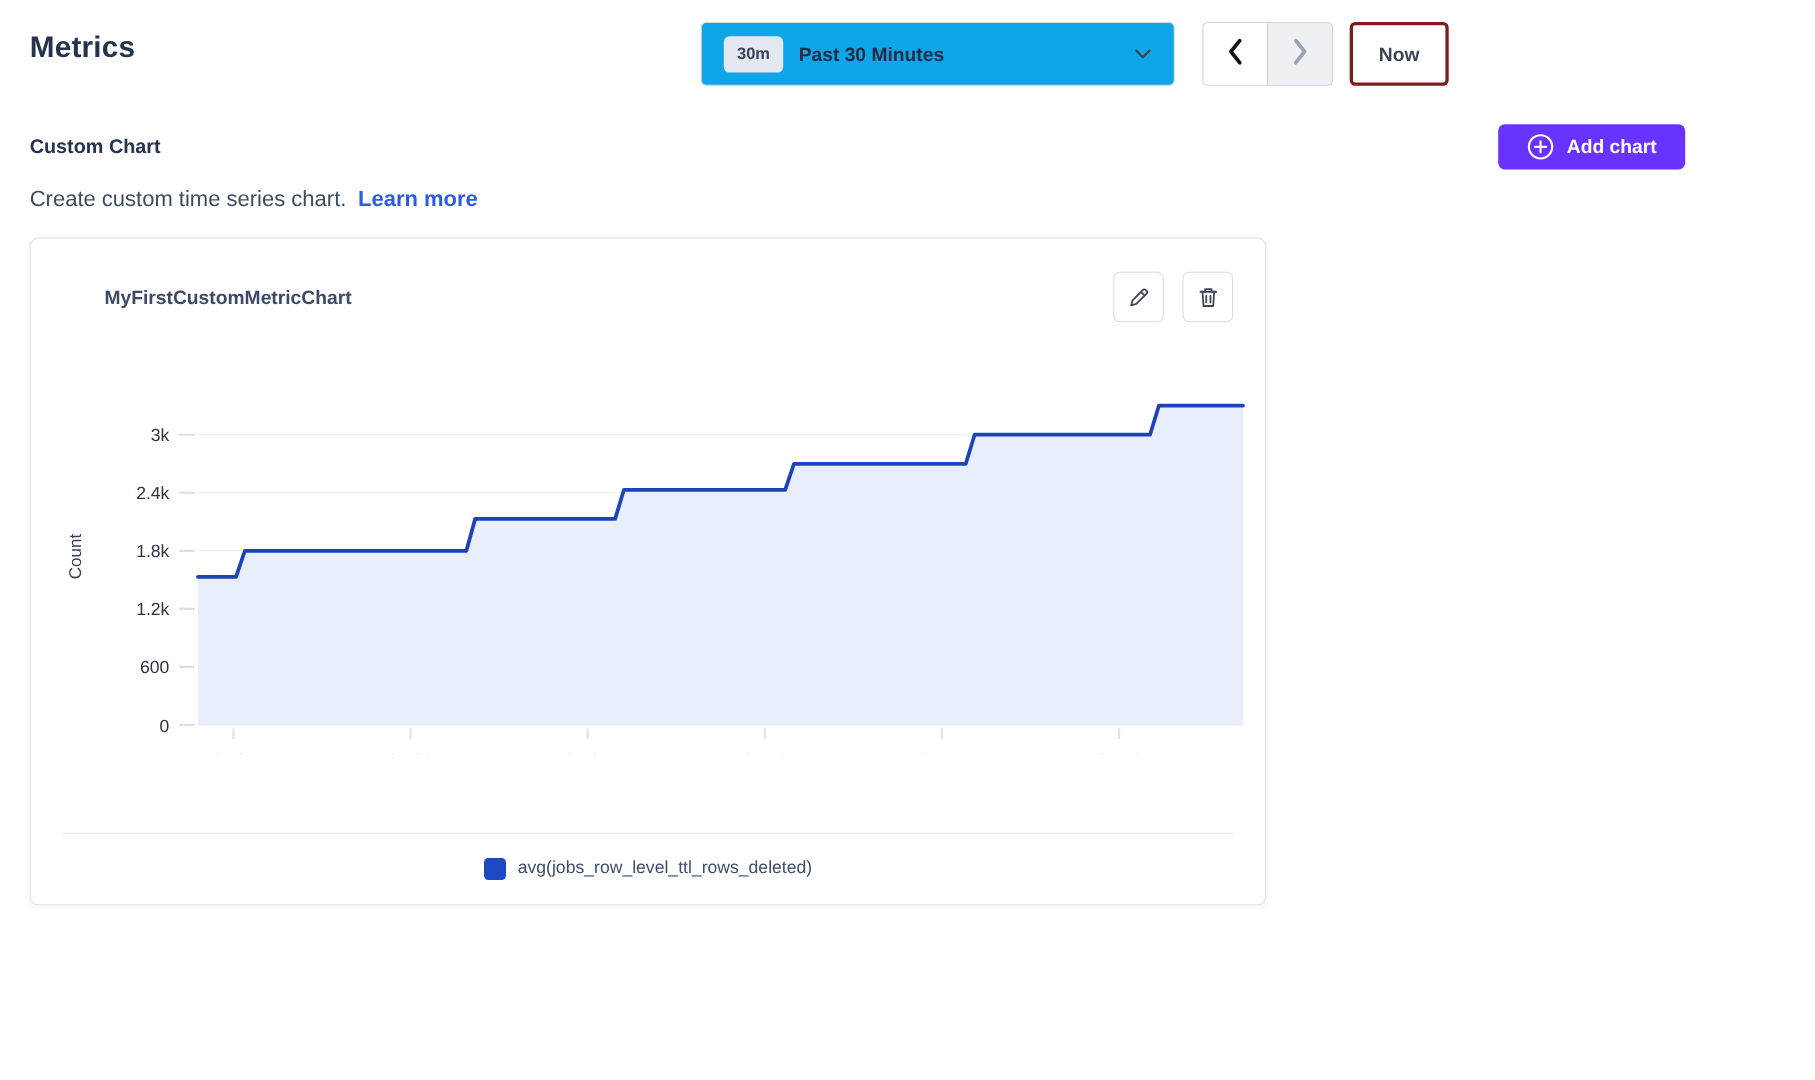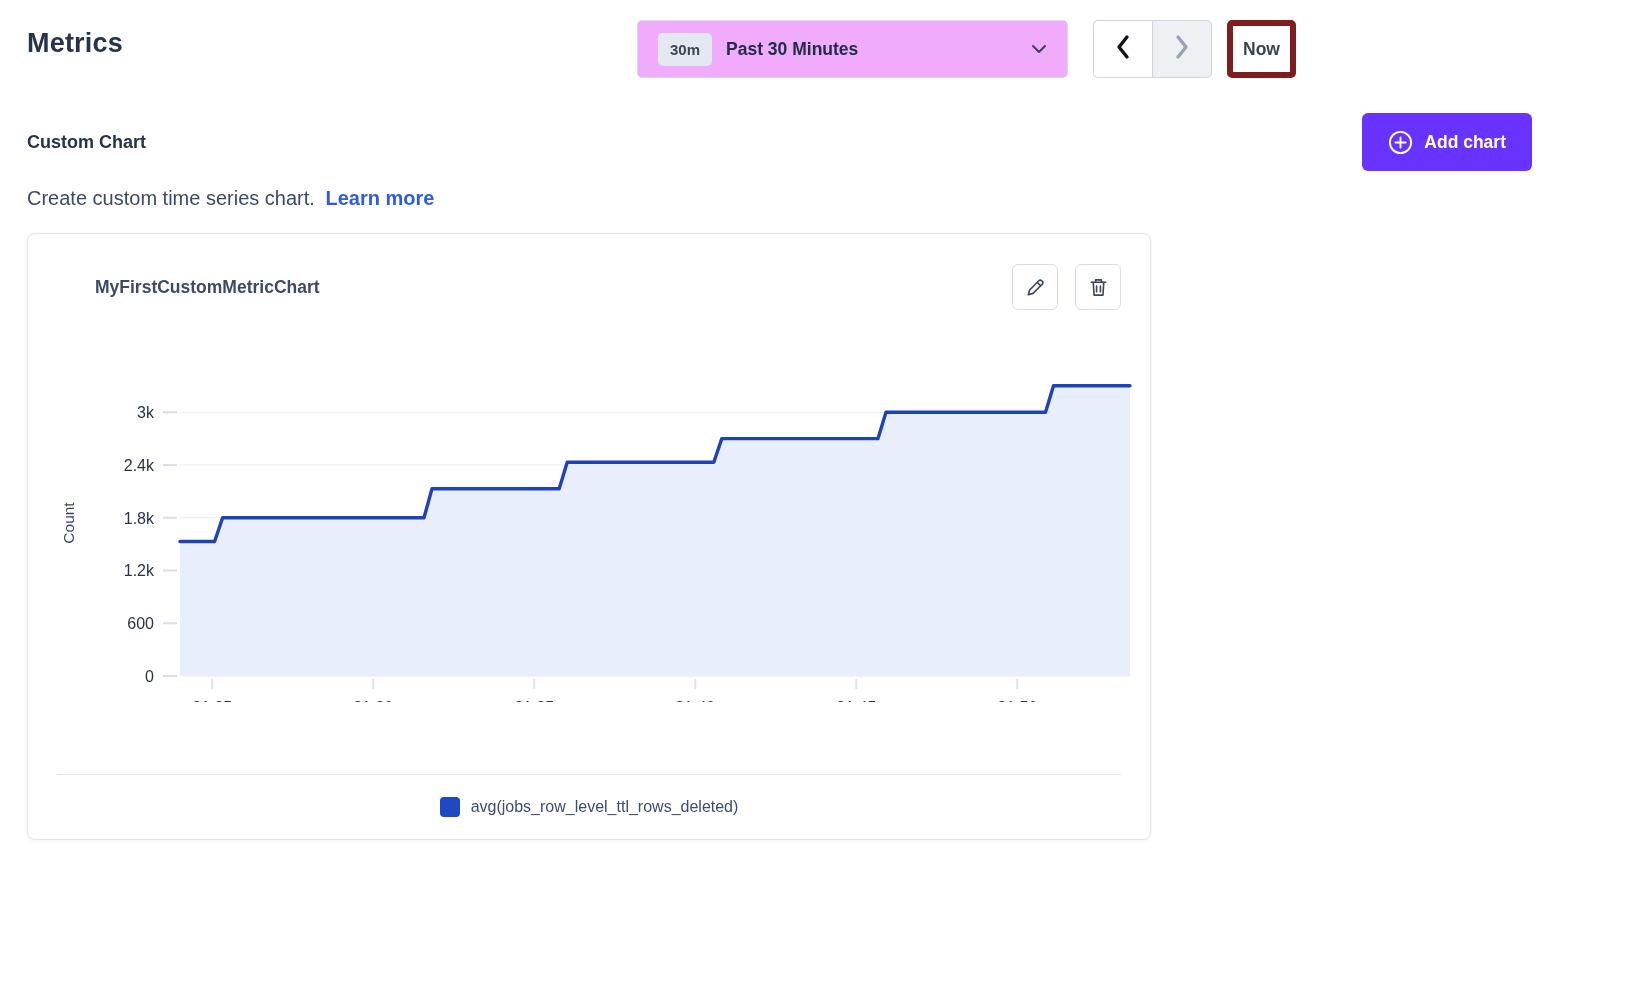--- a/index.html
+++ b/index.html
@@ -12,40 +12,40 @@
   .page { padding:0 118px 0 27px; position:relative; }
 
   
   .header { position:relative; height:80px; }
   .app-title {
     position:absolute; left:0; top:28px;
     font-size:27px; font-weight:700; color:#26334d; letter-spacing:.2px;
   }
   .time-select {
     position:absolute; left:610px; top:20px; width:431px; height:58px;
-    background:#f0abfc; border:1px solid #d4dae6; border-radius:5px;
+    background:#0ea5e9; border:1px solid #d4dae6; border-radius:5px;
     display:flex; align-items:center; padding:0 20px; cursor:pointer;
   }
   .time-badge {
     background:#e4e8f1; color:#3a4357; border-radius:5px;
     font-size:15px; font-weight:700; padding:8px 12px; margin-right:14px;
   }
   .time-label { font-size:17.5px; font-weight:600; color:#222c42; flex:1; }
   .caret { margin-left:auto; display:flex; align-items:center; }
   .nav-arrows { position:absolute; left:1066px; top:20px; display:flex; }
   .arrow-btn {
     width:60px; height:58px; background:#fff; border:1px solid #cfd5e3;
     display:flex; align-items:center; justify-content:center; cursor:pointer;
   }
   .arrow-btn.prev { border-radius:5px 0 0 5px; }
   .arrow-btn.next { border-radius:0 5px 5px 0; margin-left:-1px; }
   .arrow-btn.disabled { background:#eef0f4; cursor:default; }
   .now-btn {
-    position:absolute; left:1200px; top:20px; width:69px; height:58px;
-    background:#fff; border:6px solid #7f1d1d; border-radius:5px;
+    position:absolute; left:1200px; top:20px; width:90px; height:58px;
+    background:#fff; border:3px solid #7f1d1d; border-radius:5px;
     font-size:17.5px; font-weight:600; color:#394455; cursor:pointer;
     display:flex; align-items:center; justify-content:center;
   }
 
   
   .tabs {
     display:flex; gap:24px; margin-top:22px;
     border-bottom:1px solid #e6e9ef;
   }
   .tab {
@@ -55,21 +55,21 @@
   .tab.active {
     color:#151b28; font-weight:500;
     padding-bottom:11px; border-bottom:4px solid #2b5cf0; margin-bottom:-2px;
   }
 
   
   .section-head { display:flex; justify-content:space-between; align-items:center; margin-top:33px; }
   .section-title { font-size:18px; font-weight:700; color:#26334d; }
   .add-chart-btn {
     background:#6933ff; color:#fff; border:none; border-radius:6px;
-    height:58px; padding:0 26px; font-size:17.5px; font-weight:600;
+    height:41px; padding:0 26px; font-size:17.5px; font-weight:600;
     display:flex; align-items:center; gap:11px; cursor:pointer;
     font-family:"Liberation Sans", sans-serif;
   }
   .section-sub { margin-top:16px; font-size:20px; color:#3c4a63; }
   .learn-more { color:#2b5ce2; font-weight:600; text-decoration:none; cursor:pointer; margin-left:5px; }
 
   
   .card {
     margin-top:23px; width:1124px;
     background:#fff; border:1px solid #e2e5ec; border-radius:8px;

